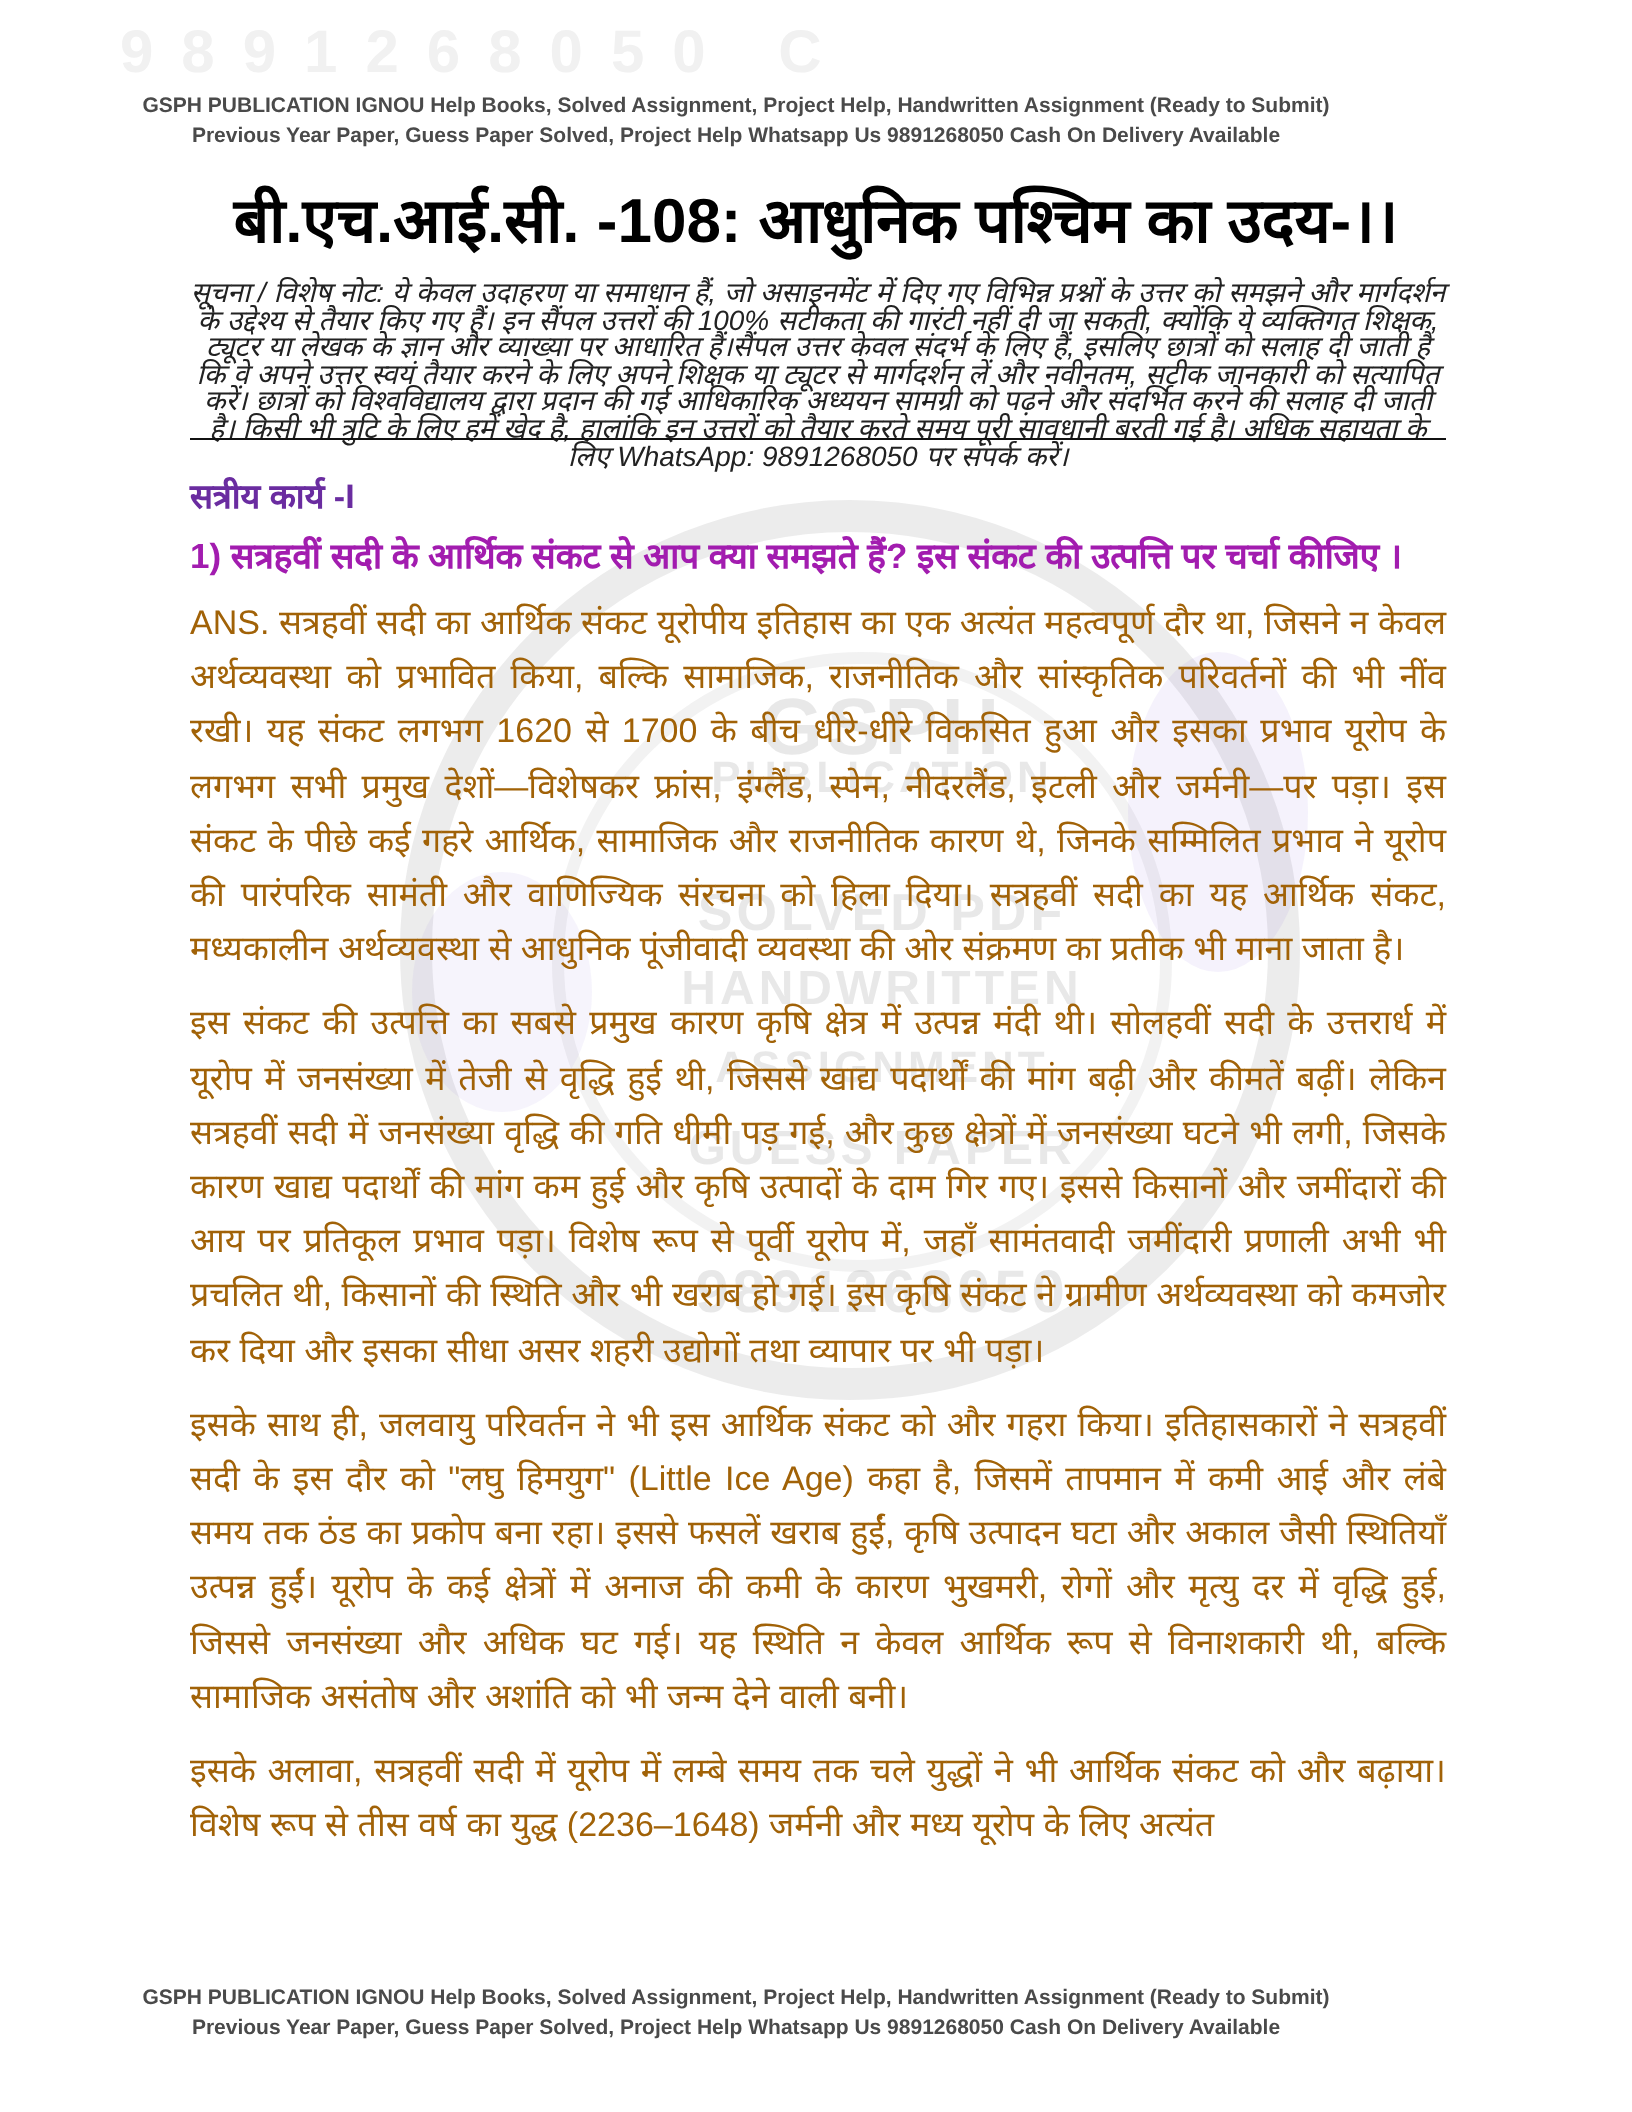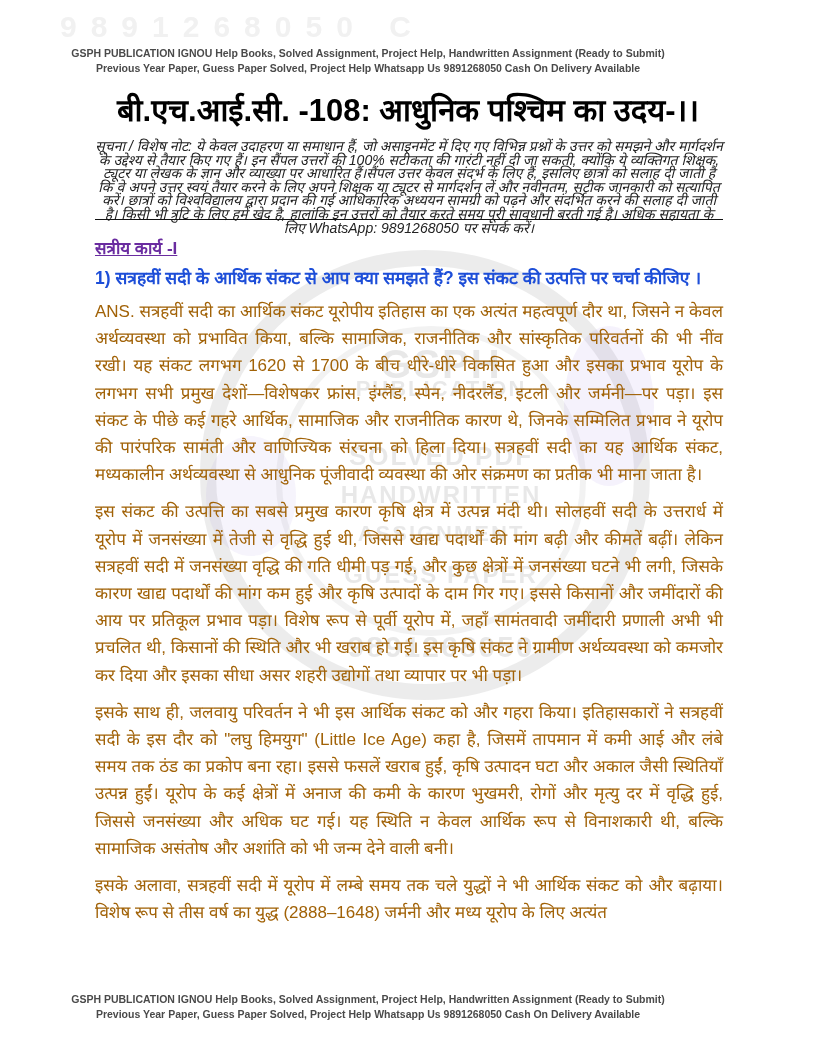--- a/index.html
+++ b/index.html
@@ -111,29 +111,28 @@
     width: 628px;
     height: 0;
     border-top: 1.5px solid #111;
   }
   .section {
     position: absolute;
     left: 95px; top: 236px;
     font-size: 17px;
     font-weight: bold;
     color: #6a2ca0;
-    text-decoration: underline;
   }
   .question {
     position: absolute;
     left: 95px; top: 265px;
     width: 640px;
     font-size: 17.5px;
     font-weight: bold;
-    color: #1d4ed8;
+    color: #a21caf;
     white-space: nowrap;
   }
   .body {
     position: absolute;
     left: 95px; top: 298px;
     width: 628px;
   }
   .para {
     font-size: 17px;
     line-height: 27.2px;
@@ -172,21 +171,21 @@
   <div class="notice">सूचना / विशेष नोट: ये केवल उदाहरण या समाधान हैं, जो असाइनमेंट में दिए गए विभिन्न प्रश्नों के उत्तर को समझने और मार्गदर्शन के उद्देश्य से तैयार किए गए हैं। इन सैंपल उत्तरों की 100% सटीकता की गारंटी नहीं दी जा सकती, क्योंकि ये व्यक्तिगत शिक्षक, ट्यूटर या लेखक के ज्ञान और व्याख्या पर आधारित हैं।सैंपल उत्तर केवल संदर्भ के लिए हैं, इसलिए छात्रों को सलाह दी जाती है कि वे अपने उत्तर स्वयं तैयार करने के लिए अपने शिक्षक या ट्यूटर से मार्गदर्शन लें और नवीनतम, सटीक जानकारी को सत्यापित करें। छात्रों को विश्वविद्यालय द्वारा प्रदान की गई आधिकारिक अध्ययन सामग्री को पढ़ने और संदर्भित करने की सलाह दी जाती है। किसी भी त्रुटि के लिए हमें खेद है, हालांकि इन उत्तरों को तैयार करते समय पूरी सावधानी बरती गई है। अधिक सहायता के लिए WhatsApp: 9891268050 पर संपर्क करें।</div>
   <div class="rule"></div>
 
   <div class="section">सत्रीय कार्य -I</div>
   <div class="question">1) सत्रहवीं सदी के आर्थिक संकट से आप क्या समझते हैं? इस संकट की उत्पत्ति पर चर्चा कीजिए ।</div>
 
   <div class="body">
     <p class="para">ANS. सत्रहवीं सदी का आर्थिक संकट यूरोपीय इतिहास का एक अत्यंत महत्वपूर्ण दौर था, जिसने न केवल अर्थव्यवस्था को प्रभावित किया, बल्कि सामाजिक, राजनीतिक और सांस्कृतिक परिवर्तनों की भी नींव रखी। यह संकट लगभग 1620 से 1700 के बीच धीरे-धीरे विकसित हुआ और इसका प्रभाव यूरोप के लगभग सभी प्रमुख देशों—विशेषकर फ्रांस, इंग्लैंड, स्पेन, नीदरलैंड, इटली और जर्मनी—पर पड़ा। इस संकट के पीछे कई गहरे आर्थिक, सामाजिक और राजनीतिक कारण थे, जिनके सम्मिलित प्रभाव ने यूरोप की पारंपरिक सामंती और वाणिज्यिक संरचना को हिला दिया। सत्रहवीं सदी का यह आर्थिक संकट, मध्यकालीन अर्थव्यवस्था से आधुनिक पूंजीवादी व्यवस्था की ओर संक्रमण का प्रतीक भी माना जाता है।</p>
     <p class="para">इस संकट की उत्पत्ति का सबसे प्रमुख कारण कृषि क्षेत्र में उत्पन्न मंदी थी। सोलहवीं सदी के उत्तरार्ध में यूरोप में जनसंख्या में तेजी से वृद्धि हुई थी, जिससे खाद्य पदार्थों की मांग बढ़ी और कीमतें बढ़ीं। लेकिन सत्रहवीं सदी में जनसंख्या वृद्धि की गति धीमी पड़ गई, और कुछ क्षेत्रों में जनसंख्या घटने भी लगी, जिसके कारण खाद्य पदार्थों की मांग कम हुई और कृषि उत्पादों के दाम गिर गए। इससे किसानों और जमींदारों की आय पर प्रतिकूल प्रभाव पड़ा। विशेष रूप से पूर्वी यूरोप में, जहाँ सामंतवादी जमींदारी प्रणाली अभी भी प्रचलित थी, किसानों की स्थिति और भी खराब हो गई। इस कृषि संकट ने ग्रामीण अर्थव्यवस्था को कमजोर कर दिया और इसका सीधा असर शहरी उद्योगों तथा व्यापार पर भी पड़ा।</p>
     <p class="para">इसके साथ ही, जलवायु परिवर्तन ने भी इस आर्थिक संकट को और गहरा किया। इतिहासकारों ने सत्रहवीं सदी के इस दौर को "लघु हिमयुग" (Little Ice Age) कहा है, जिसमें तापमान में कमी आई और लंबे समय तक ठंड का प्रकोप बना रहा। इससे फसलें खराब हुईं, कृषि उत्पादन घटा और अकाल जैसी स्थितियाँ उत्पन्न हुईं। यूरोप के कई क्षेत्रों में अनाज की कमी के कारण भुखमरी, रोगों और मृत्यु दर में वृद्धि हुई, जिससे जनसंख्या और अधिक घट गई। यह स्थिति न केवल आर्थिक रूप से विनाशकारी थी, बल्कि सामाजिक असंतोष और अशांति को भी जन्म देने वाली बनी।</p>
-    <p class="para">इसके अलावा, सत्रहवीं सदी में यूरोप में लम्बे समय तक चले युद्धों ने भी आर्थिक संकट को और बढ़ाया। विशेष रूप से तीस वर्ष का युद्ध (2888–1648) जर्मनी और मध्य यूरोप के लिए अत्यंत</p>
+    <p class="para">इसके अलावा, सत्रहवीं सदी में यूरोप में लम्बे समय तक चले युद्धों ने भी आर्थिक संकट को और बढ़ाया। विशेष रूप से तीस वर्ष का युद्ध (2236–1648) जर्मनी और मध्य यूरोप के लिए अत्यंत</p>
   </div>
 
   <div class="hdr bottom">
     <div>GSPH PUBLICATION IGNOU Help Books, Solved Assignment, Project Help, Handwritten Assignment (Ready to Submit)</div>
     <div>Previous Year Paper, Guess Paper Solved, Project Help Whatsapp Us 9891268050 Cash On Delivery Available</div>
   </div>
 
 </div>
 
 </body></html>

